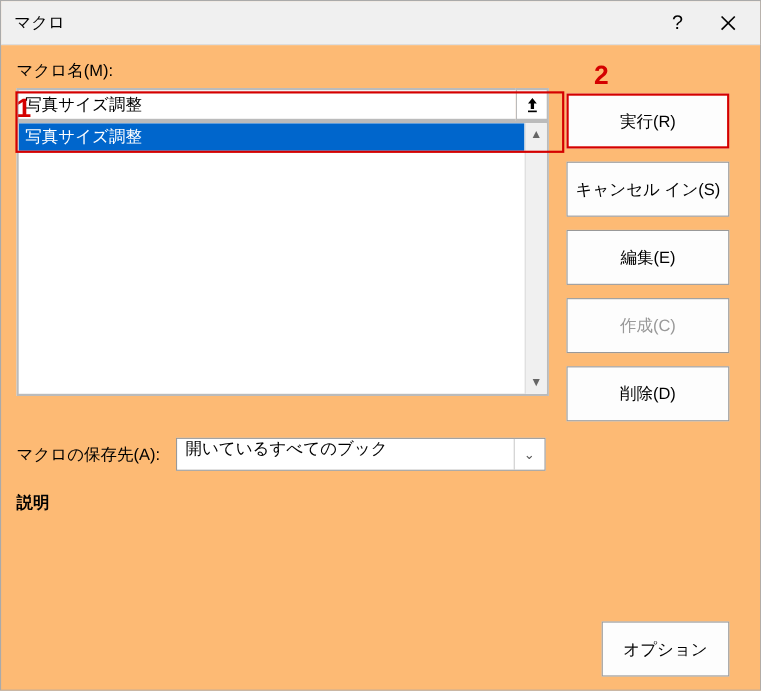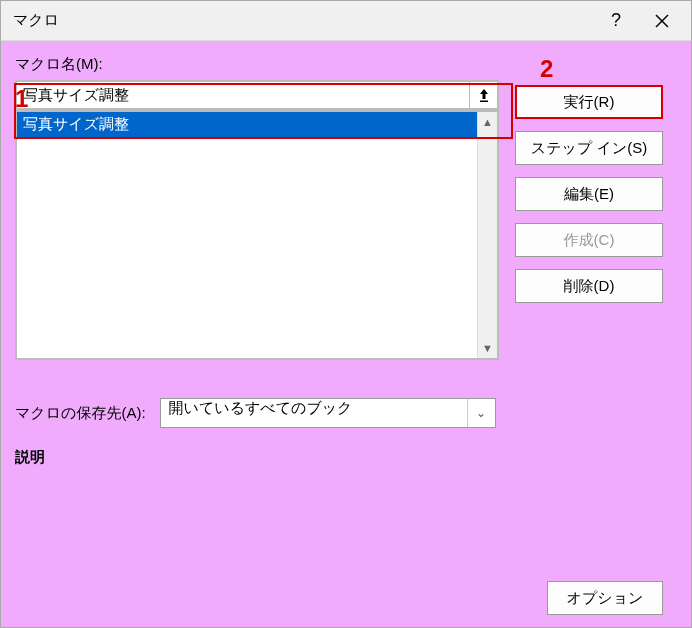--- a/index.html
+++ b/index.html
@@ -6,21 +6,21 @@
   body {
     margin: 0;
     font-family: "Yu Gothic UI", "Meiryo", sans-serif;
     font-size: 15px;
     background: #f0f0f0;
     color: #000;
   }
   .window {
     width: 692px;
     height: 628px;
-    background: #f0abfc;
+    background: #fdba74;
     border: 1px solid #aaa;
     display: flex;
     flex-direction: column;
   }
   .titlebar {
     height: 40px;
     background: #f0f0f0;
     display: flex;
     align-items: center;
     padding: 0 6px 0 12px;
@@ -135,21 +135,21 @@
   .storage-select .chev {
     position: absolute;
     right: 0; top: 0; bottom: 0; width: 28px;
     display:flex;align-items:center;justify-content:center;
     border-left: 1px solid #ccc;
     color:#555;
     font-size:12px;
   }
   .desc-label { margin-top: 20px; font-weight: bold; }
   .btn {
-    height: 34px;
+    height: 50px;
     border: 1px solid #999;
     background: #fdfdfd;
     display:flex;align-items:center;justify-content:center;
     font-size: 15px;
     font-family: inherit;
     cursor: default;
     white-space: nowrap;
   }
   .btn.disabled { color: #999; }
   .btn-run {
@@ -228,21 +228,21 @@
         </div>
       </div>
 
       <div class="desc-label">説明</div>
 
     </div>
 
     <div class="right">
       <div class="right-spacer"></div>
       <div class="btn btn-run">実行(R)</div>
-      <div class="btn">ステップ イン(S)</div>
+      <div class="btn">キャンセル イン(S)</div>
       <div class="btn">編集(E)</div>
       <div class="btn disabled">作成(C)</div>
       <div class="btn">削除(D)</div>
       <div class="cancel-row">
         <div class="btn" style="width:116px">オプション</div>
       </div>
     </div>
   </div>
 
   <div class="annot annot1">1</div>

